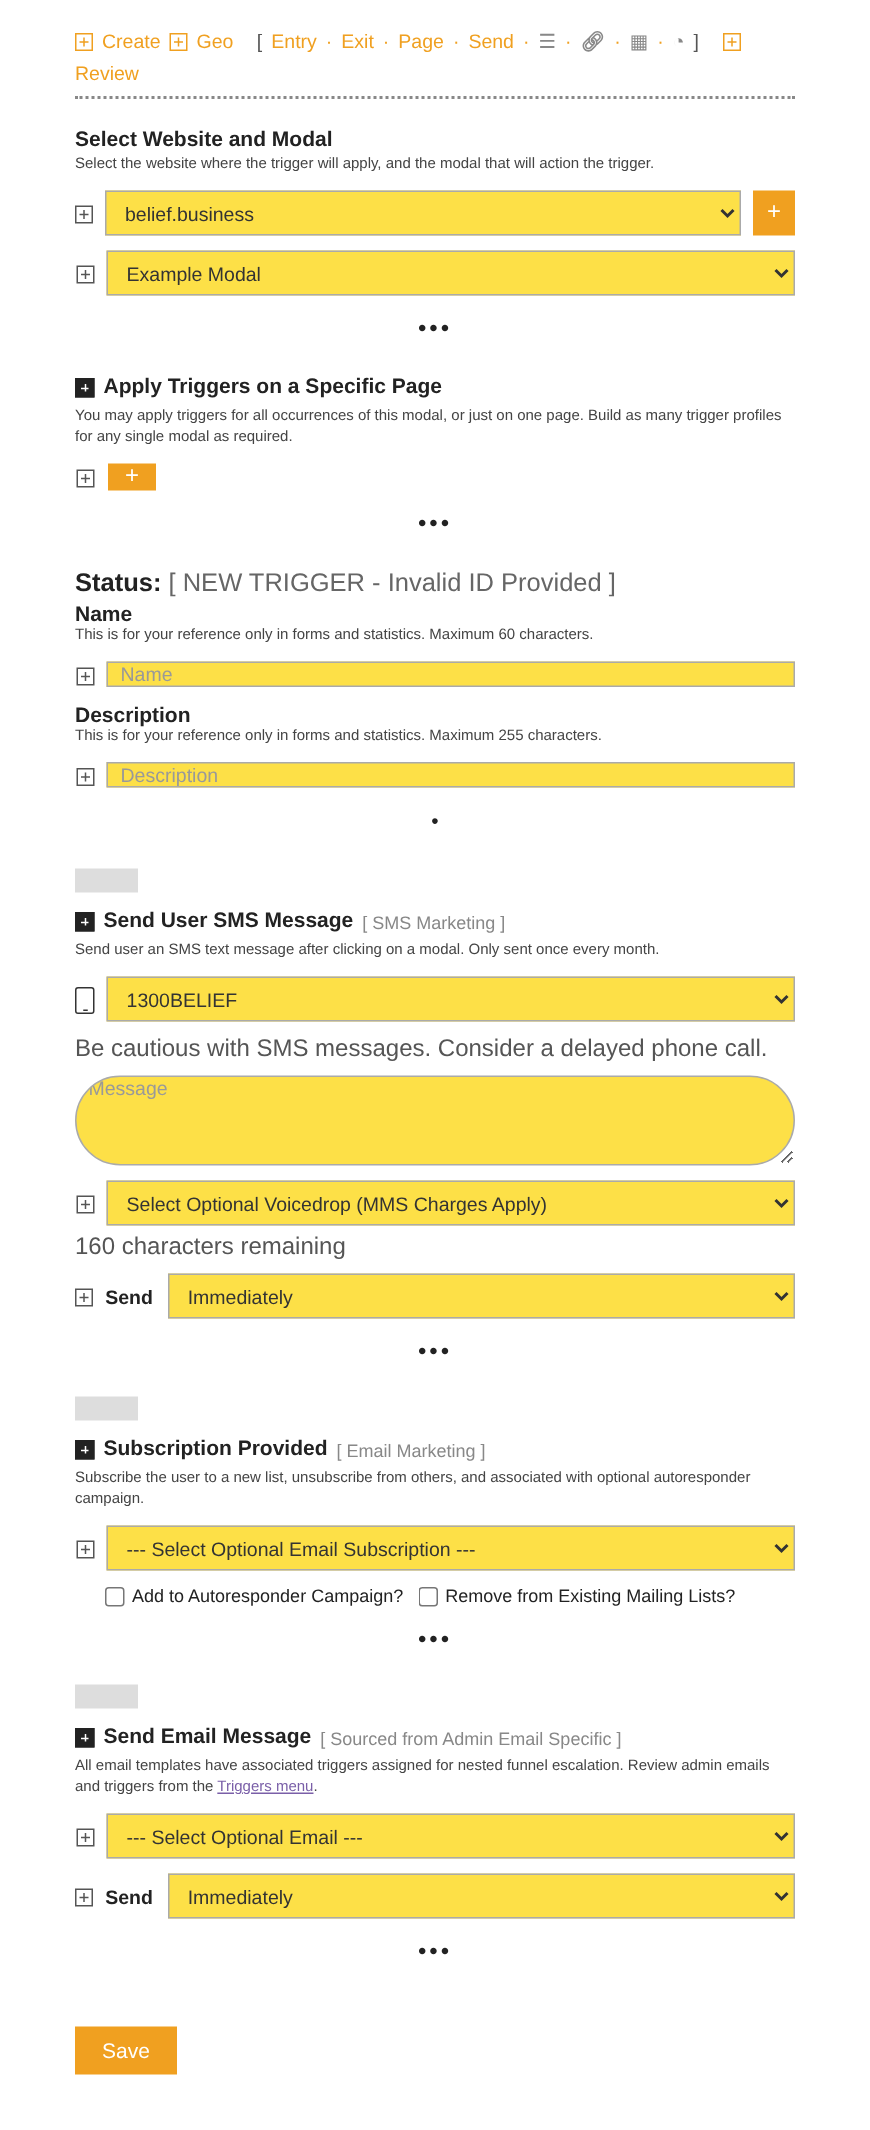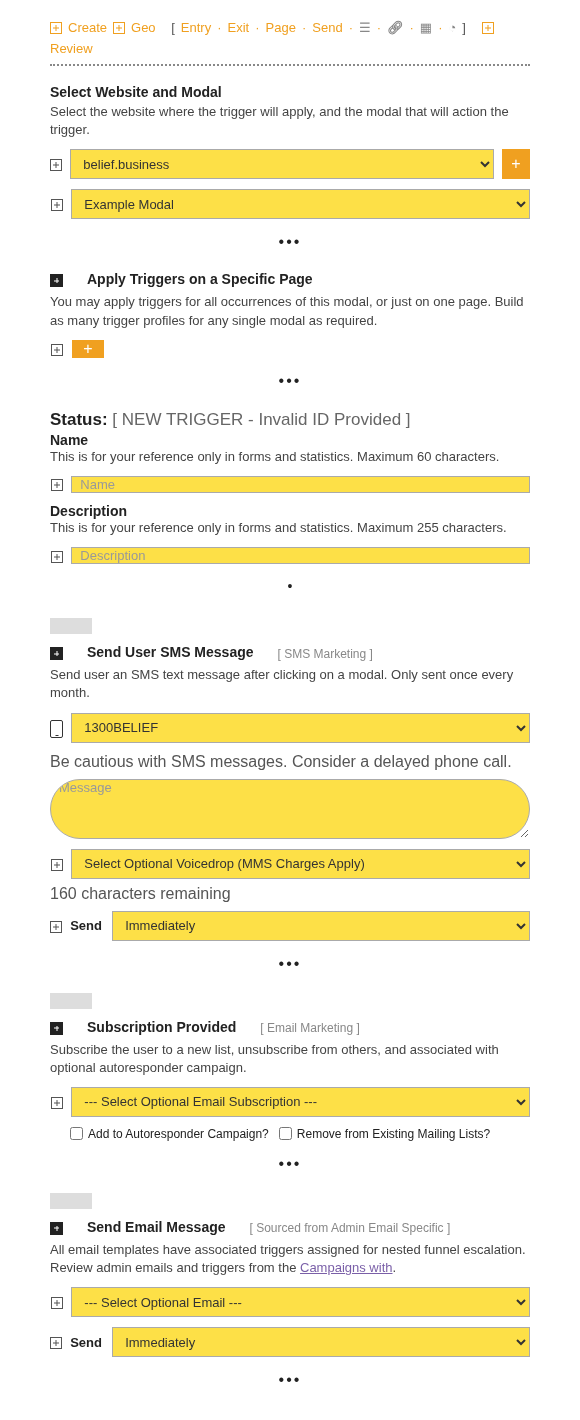--- a/index.html
+++ b/index.html
@@ -13,21 +13,21 @@
   .plus-sq::before { content:""; position:absolute; left:2px; right:2px; top:50%; height:1px; background:#555; transform:translateY(-50%);}
   .plus-sq::after { content:""; position:absolute; top:2px; bottom:2px; left:50%; width:1px; background:#555; transform:translateX(-50%);}
   .plus-sq.orange { border-color:#f0a020; }
   .plus-sq.orange::before,.plus-sq.orange::after{ background:#f0a020;}
   .plus-sq.filled { background:#222; border-color:#222; width:13px; height:13px;}
   .plus-sq.filled::before,.plus-sq.filled::after{ background:#fff; left:3px; right:3px; top:3px; bottom:3px;}
   .plus-sq.filled::before{ top:50%; bottom:auto; height:1px; transform:translateY(-50%);}
   .plus-sq.filled::after{ left:50%; right:auto; width:1px; transform:translateX(-50%);}
   hr.dotted { border:none; border-top:2px dotted #888; margin:6px 0 18px;}
   .section-title { font-weight:600; font-size:14px; margin-bottom:3px;}
-  .section-desc { font-size:13px; color:#444; margin-bottom:10px; line-height:1.4;}
+  .section-desc { font-size:10px; color:#444; margin-bottom:10px; line-height:1.4;}
   .row { display:flex; align-items:stretch; gap:8px; margin-bottom:10px;}
   .row .lead { width:14px; display:flex; align-items:center; justify-content:center; padding-top:2px;}
   .row .lead-label { min-width:34px; font-weight:600; font-size:13px; display:flex; align-items:center;}
   select, input[type=text], textarea { width:100%; border:1px solid #aaa; background:#fde047; font-size:13px; padding:0 8px; font-family:inherit; color:#333;}
   textarea { resize:vertical; height:60px;border-radius:30px;}
   select { height:30px;}
   input::placeholder, textarea::placeholder { color:#999;}
   .btn-add { width:32px; background:#f0a020; color:#fff; border:none; font-size:16px; cursor:pointer; display:flex; align-items:center; justify-content:center;}
   .dots { text-align:center; font-size:16px; letter-spacing:2px; margin:14px 0 20px; color:#222;}
   .dot1 { text-align:center; font-size:14px; margin:14px 0 24px; color:#222;}
@@ -38,21 +38,21 @@
   .gray-chip { width:42px; height:16px; background:#ddd; margin-bottom:10px;}
   .bracket { color:#888; font-size:12px; font-weight:400;}
   .hint { font-size:16px; color:#555; margin:4px 0 8px;}
   .chk-row { display:flex; gap:10px; font-size:12px; margin-left:20px; margin-top:6px; margin-bottom:6px;}
   .chk-row label { display:flex; align-items:center; gap:5px; cursor:pointer;}
   .chk-row input { width:13px; height:13px;}
   a.link { color:#7a5fa8; text-decoration:underline;}
   .save-btn { background:#f0a020; color:#fff; border:none; padding:8px 18px; font-size:14px; cursor:pointer; margin-top:20px;}
   .phone-icon { width:13px; height:18px; border:1.5px solid #333; border-radius:2px; position:relative; display:block;}
   .phone-icon::after{content:"";position:absolute;bottom:1px;left:50%;width:3px;height:1px;background:#333;transform:translateX(-50%);}
-  .hdr-row { display:flex; align-items:center; gap:24px; margin-bottom:3px;}
+  .hdr-row { display:flex; align-items:center; gap:6px; margin-bottom:3px;}
 </style>
 </head>
 <body>
 
 
 
 
 <div class="topnav">
   <span class="plus-sq orange"></span>
   <span class="orange">Create</span>
@@ -199,21 +199,21 @@
 <div class="dots">•••</div>
 
 
 <div class="gray-chip"></div>
 <div class="hdr-row">
   <span class="plus-sq filled"></span>
   <span class="section-title">Send Email Message</span>
   <span class="bracket">[ Sourced from Admin Email Specific ]</span>
 </div>
 <div class="section-desc">
-  <span>All email templates have associated triggers assigned for nested funnel escalation. Review admin emails and triggers from the </span><a href="#" class="link">Campaigns with</a><span>.</span>
+  <span>All email templates have associated triggers assigned for nested funnel escalation. Review admin emails and triggers from the </span><a href="#" class="link">Triggers menu</a><span>.</span>
 </div>
 <div class="row">
   <div class="lead">
       <span class="plus-sq"></span>
     </div>
   <select><option>--- Select Optional Email ---</option></select>
 </div>
 <div class="row">
   <div class="lead">
       <span class="plus-sq"></span>

